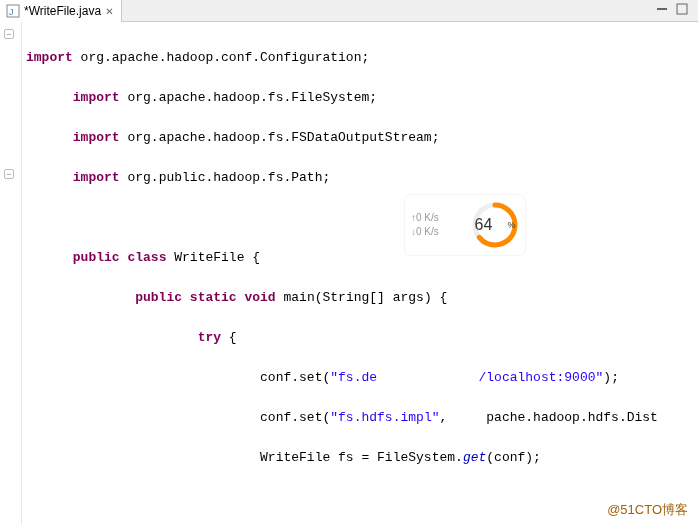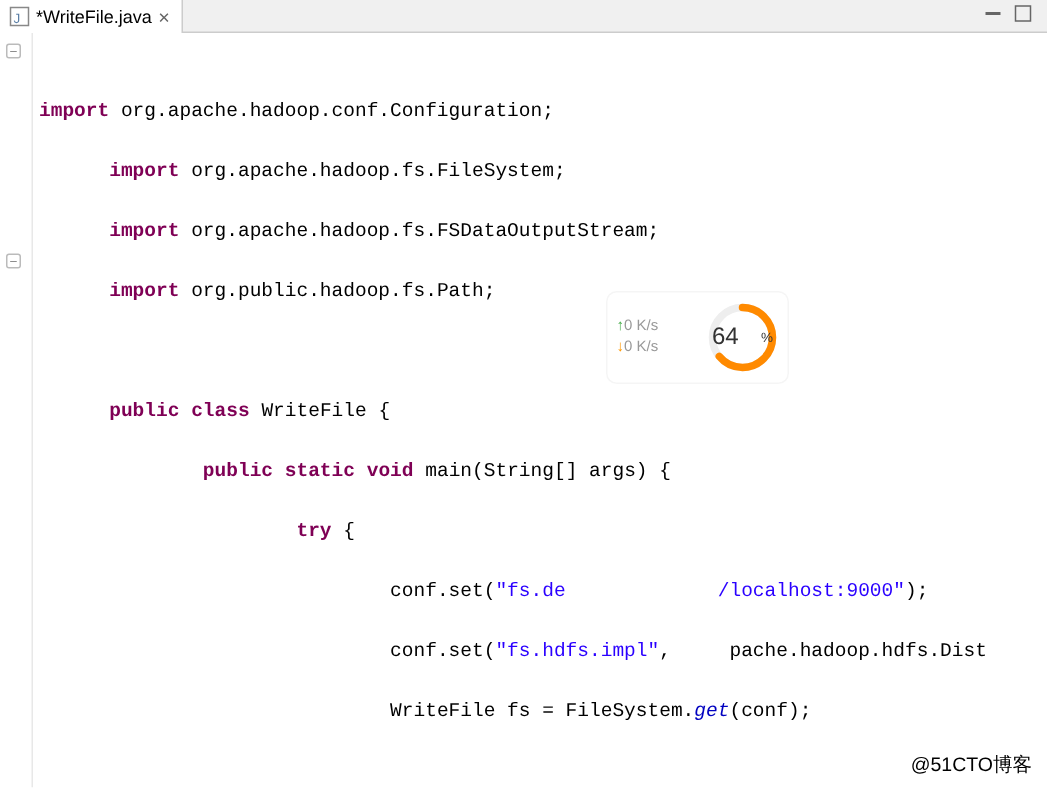--- a/index.html
+++ b/index.html
@@ -5,32 +5,32 @@
 * { margin: 0; padding: 0; box-sizing: border-box; }
 body { font-family: "Segoe UI", Tahoma, sans-serif; font-size: 12px; background: #fff; width: 698px; height: 525px; overflow: hidden; position: relative; }
 .tab-bar { height: 22px; background: #f0f0f0; border-bottom: 1px solid #ccc; display: flex; align-items: center; }
 .tab { display: flex; align-items: center; height: 22px; padding: 0 6px; background: #fff; border-right: 1px solid #ccc; gap: 4px; }
 .tab .java-icon { width: 14px; height: 14px; display: inline-flex; align-items: center; justify-content: center; }
 .tab .close-x { width: 10px; height: 10px; font-size: 10px; color: #666; cursor: pointer; }
 .view-controls { margin-left: auto; display: flex; align-items: center; gap: 8px; padding-right: 10px; color: #555; }
 .editor { display: flex; height: calc(100% - 22px); position: relative; }
 .gutter { width: 22px; background: #fff; border-right: 1px solid #e8e8e8; position: relative; }
 .fold { position: absolute; left: 4px; width: 10px; height: 10px; display: flex; align-items: center; justify-content: center; color: #888; font-size: 9px; border: 1px solid #bbb; border-radius: 2px; cursor: pointer; }
-.code { flex: 1; font-family: Consolas, "Courier New", monospace; font-size: 13px; line-height: 20px; padding-top: 22px; color: #000; white-space: pre; overflow: hidden; }
+.code { flex: 1; font-family: Consolas, "Courier New", monospace; font-size: 13px; line-height: 20px; padding-top: 6px; color: #000; white-space: pre; overflow: hidden; }
 .line { height: 20px; padding-left: 4px; }
 .kw { color: #7f0055; font-weight: bold; }
 .str { color: #2a00ff; }
 .fld { color: #0000c0; font-style: italic; text-align: center; }
 .overlay { position: absolute; top: 195px; left: 405px; width: 120px; height: 60px; background: #fff; border-radius: 6px; display: flex; align-items: center; gap: 6px; padding: 4px 6px; box-shadow: 0 0 0 1px rgba(0,0,0,0.04); justify-content: space-between; }
 .overlay .net { font-size: 10px; line-height: 14px; color: #999; }
 .overlay .ring { width: 48px; height: 48px; position: relative; }
 .overlay .ring svg { transform: rotate(-90deg); }
 .overlay .pct { position: absolute; top: 0; left: 0; width: 48px; height: 48px; display: flex; align-items: center; justify-content: center; font-size: 16px; color: #333; gap: 15px; }
 .overlay .pct sub { font-size: 9px; }
-.watermark { position: absolute; bottom: 6px; right: 10px; font-size: 13px; color: #000000; }
+.watermark { position: absolute; bottom: 6px; right: 10px; font-size: 13px; color: #a16207; }
 </style>
 </head>
 <body>
 
 <div class="tab-bar">
   <div class="tab">
     <span class="java-icon">
       <svg width="14" height="14" viewBox="0 0 14 14">
           <rect x="1" y="1" width="12" height="12" fill="#fff" stroke="#888"></rect>
           <text x="3" y="11" font-size="9" fill="#5b7fa6">J</text>

